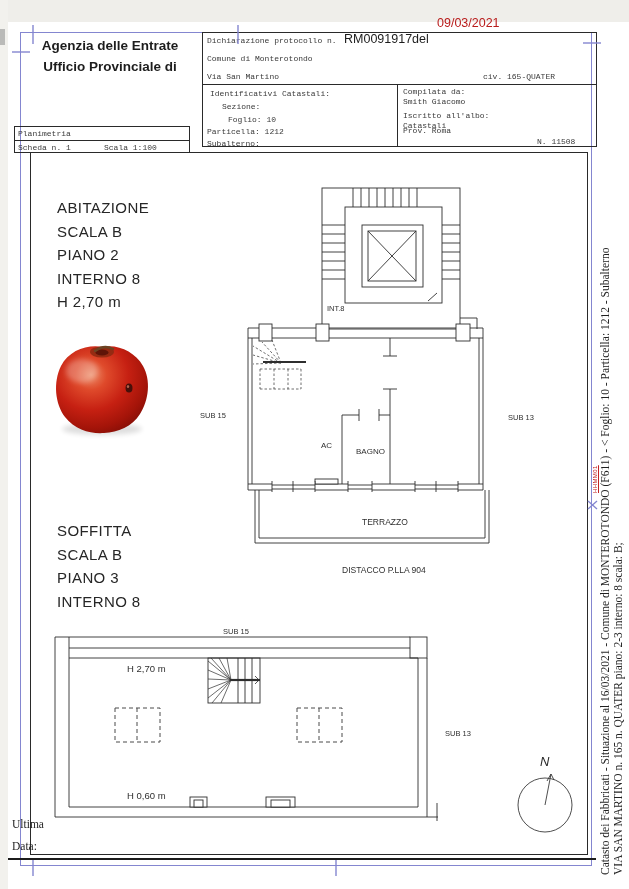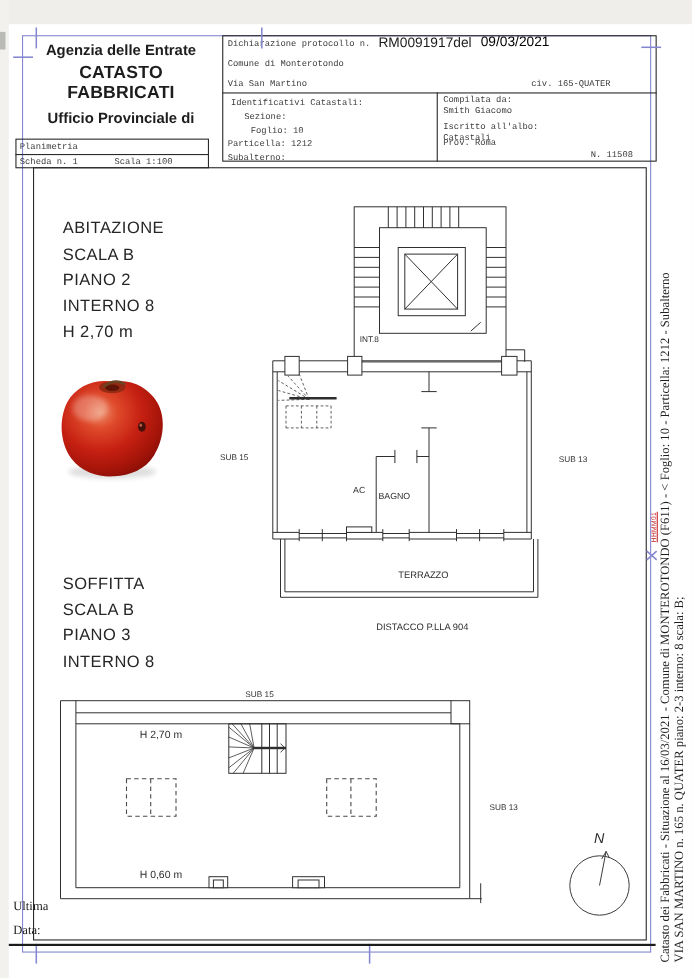--- a/index.html
+++ b/index.html
@@ -52,36 +52,35 @@
 
   <div class="scanstrip-top"></div>
   <div class="scanstrip-left"></div>
   <div class="smudge"></div>
 
   <div class="bluebox"></div>
   <div class="drawbox"></div>
 
   <div class="agency">
     <div class="a1">Agenzia delle Entrate</div>
-    <div class="a2">CATASTO FABBRICATI</div>
     <div class="a3">Ufficio Provinciale di</div>
   </div>
 
   <div class="planbox"></div>
   <div class="planbox-div"></div>
   <div class="mono" style="left:18px;top:130px;">Planimetria</div>
   <div class="mono" style="left:18px;top:144px;">Scheda n. 1</div>
   <div class="mono" style="left:104px;top:144px;">Scala 1:100</div>
 
   <div class="hdrbox"></div>
   <div class="hdr-div"></div>
   <div class="hdr-vdiv"></div>
   <div class="mono" style="left:207px;top:37px;">Dichiarazione protocollo n.</div>
   <div class="abs serif" style="left:344px;top:32px;font-size:12.5px;color:#1c1c1c;">RM0091917del</div>
-  <div class="abs serif" style="left:437px;top:31px;font-size:12.5px;color:#000000;">09/03/2021</div>
+  <div class="abs serif" style="left:437px;top:16px;font-size:12.5px;color:#b91c1c;">09/03/2021</div>
   <div class="mono" style="left:207px;top:55px;">Comune di Monterotondo</div>
   <div class="mono" style="left:207px;top:73px;">Via San Martino</div>
   <div class="mono" style="left:450px;top:73px;width:138px;text-align:center;">civ. 165-QUATER</div>
   <div class="mono" style="left:210px;top:90px;">Identificativi Catastali:</div>
   <div class="mono" style="left:222px;top:103px;">Sezione:</div>
   <div class="mono" style="left:228px;top:116px;">Foglio: 10</div>
   <div class="mono" style="left:207px;top:128px;">Particella: 1212</div>
   <div class="mono" style="left:207px;top:140px;">Subalterno:</div>
   <div class="mono" style="left:403px;top:88px;">Compilata da:</div>
   <div class="mono" style="left:403px;top:98px;">Smith Giacomo</div>
@@ -306,21 +305,21 @@
       <path d="M 95 351 q 9 -7 18 -2" stroke="#6b4423" stroke-width="2.4" fill="none" stroke-linecap="round"></path>
       <ellipse cx="129" cy="388" rx="3.5" ry="4.5" fill="#46100a"></ellipse>
       <ellipse cx="128" cy="386.5" rx="1.2" ry="1.5" fill="#b3604a"></ellipse>
     </g>
   </svg>
 
   <div class="lbl" style="left:327px;top:305px;font-size:7.5px;">INT.8</div>
   <div class="lbl" style="left:200px;top:412px;font-size:7.5px;">SUB 15</div>
   <div class="lbl" style="left:508px;top:414px;font-size:7.5px;">SUB 13</div>
   <div class="lbl" style="left:321px;top:442px;font-size:8px;">AC</div>
-  <div class="lbl" style="left:344px;top:448px;font-size:8px;">BAGNO</div>
+  <div class="lbl" style="left:356px;top:448px;font-size:8px;">BAGNO</div>
   <div class="lbl" style="left:362px;top:518px;font-size:8.5px;">TERRAZZO</div>
   <div class="lbl" style="left:342px;top:566px;font-size:8.5px;">DISTACCO P.LLA 904</div>
   <div class="lbl" style="left:223px;top:628px;font-size:7.5px;">SUB 15</div>
   <div class="lbl" style="left:127px;top:664px;font-size:9.5px;">H 2,70 m</div>
   <div class="lbl" style="left:127px;top:791px;font-size:9.5px;">H 0,60 m</div>
   <div class="lbl" style="left:445px;top:730px;font-size:7.5px;">SUB 13</div>
   <div class="lbl serif" style="left:540px;top:755px;font-size:13px;font-style:italic;color:#2a2a2a;">N</div>
 
   <div class="sidebar-rot">
     <div>Catasto dei Fabbricati - Situazione al 16/03/2021 - Comune di MONTEROTONDO (F611) - &lt; Foglio: 10 - Particella: 1212 - Subalterno</div>

